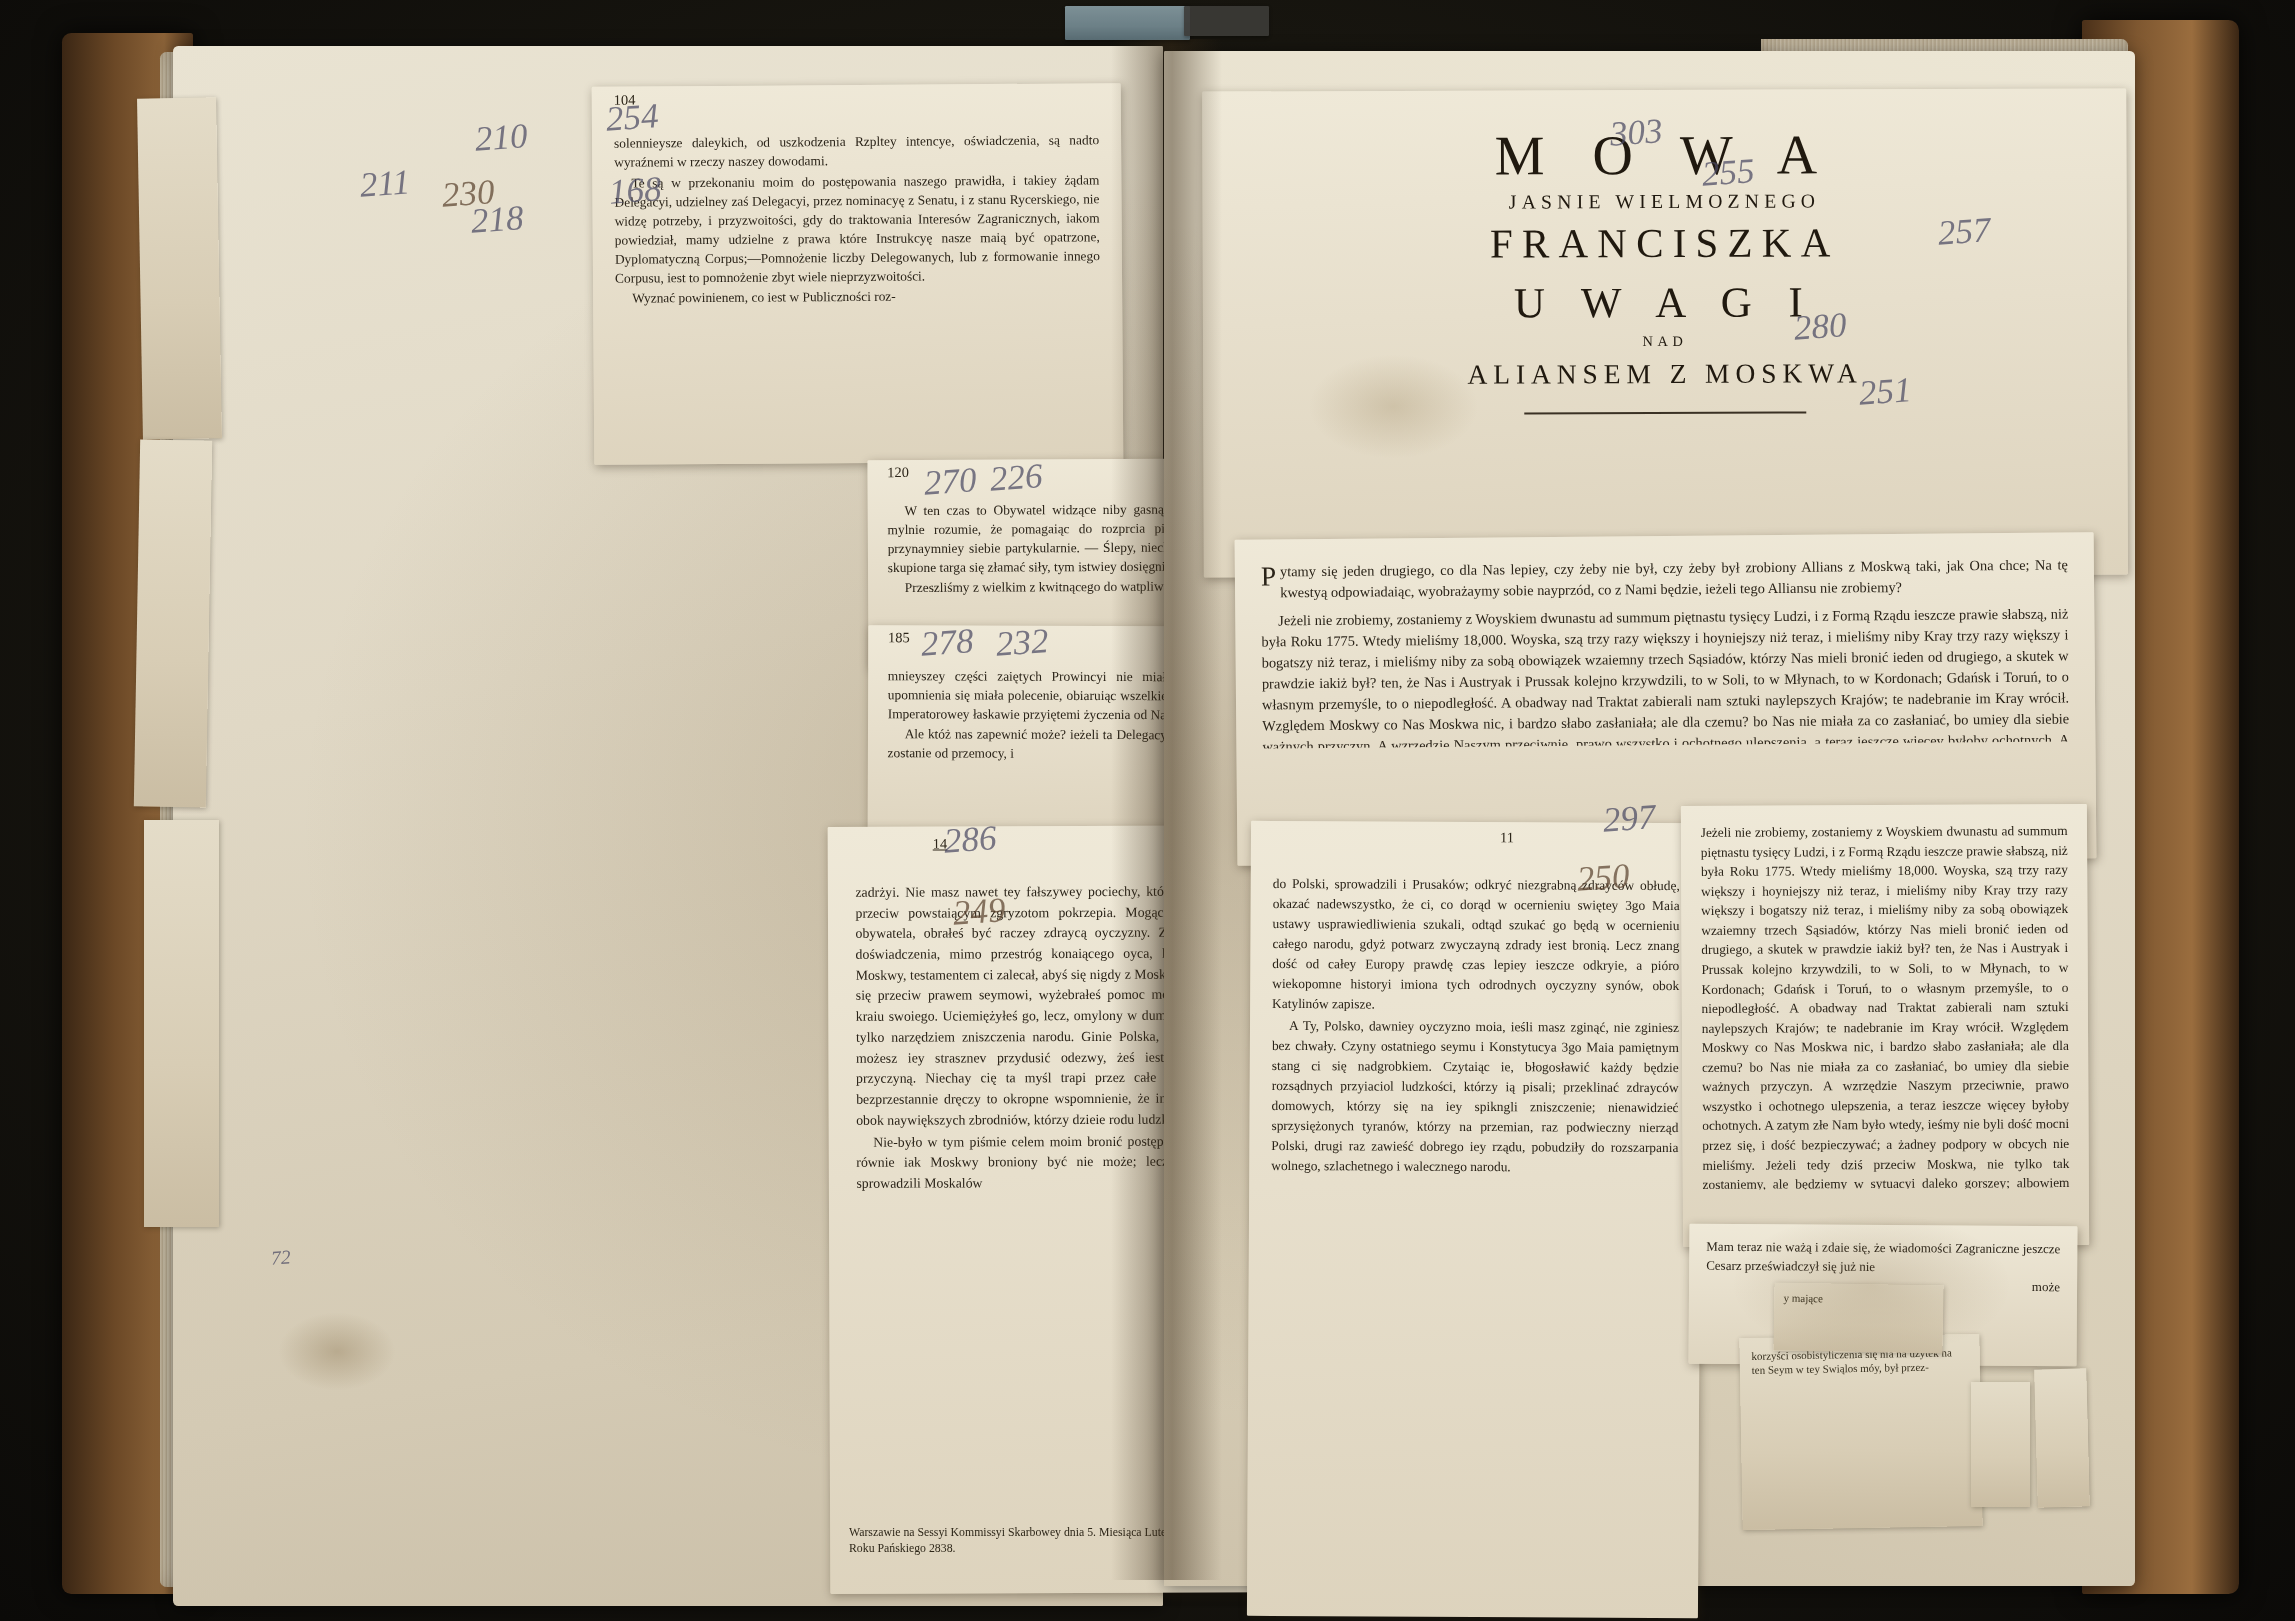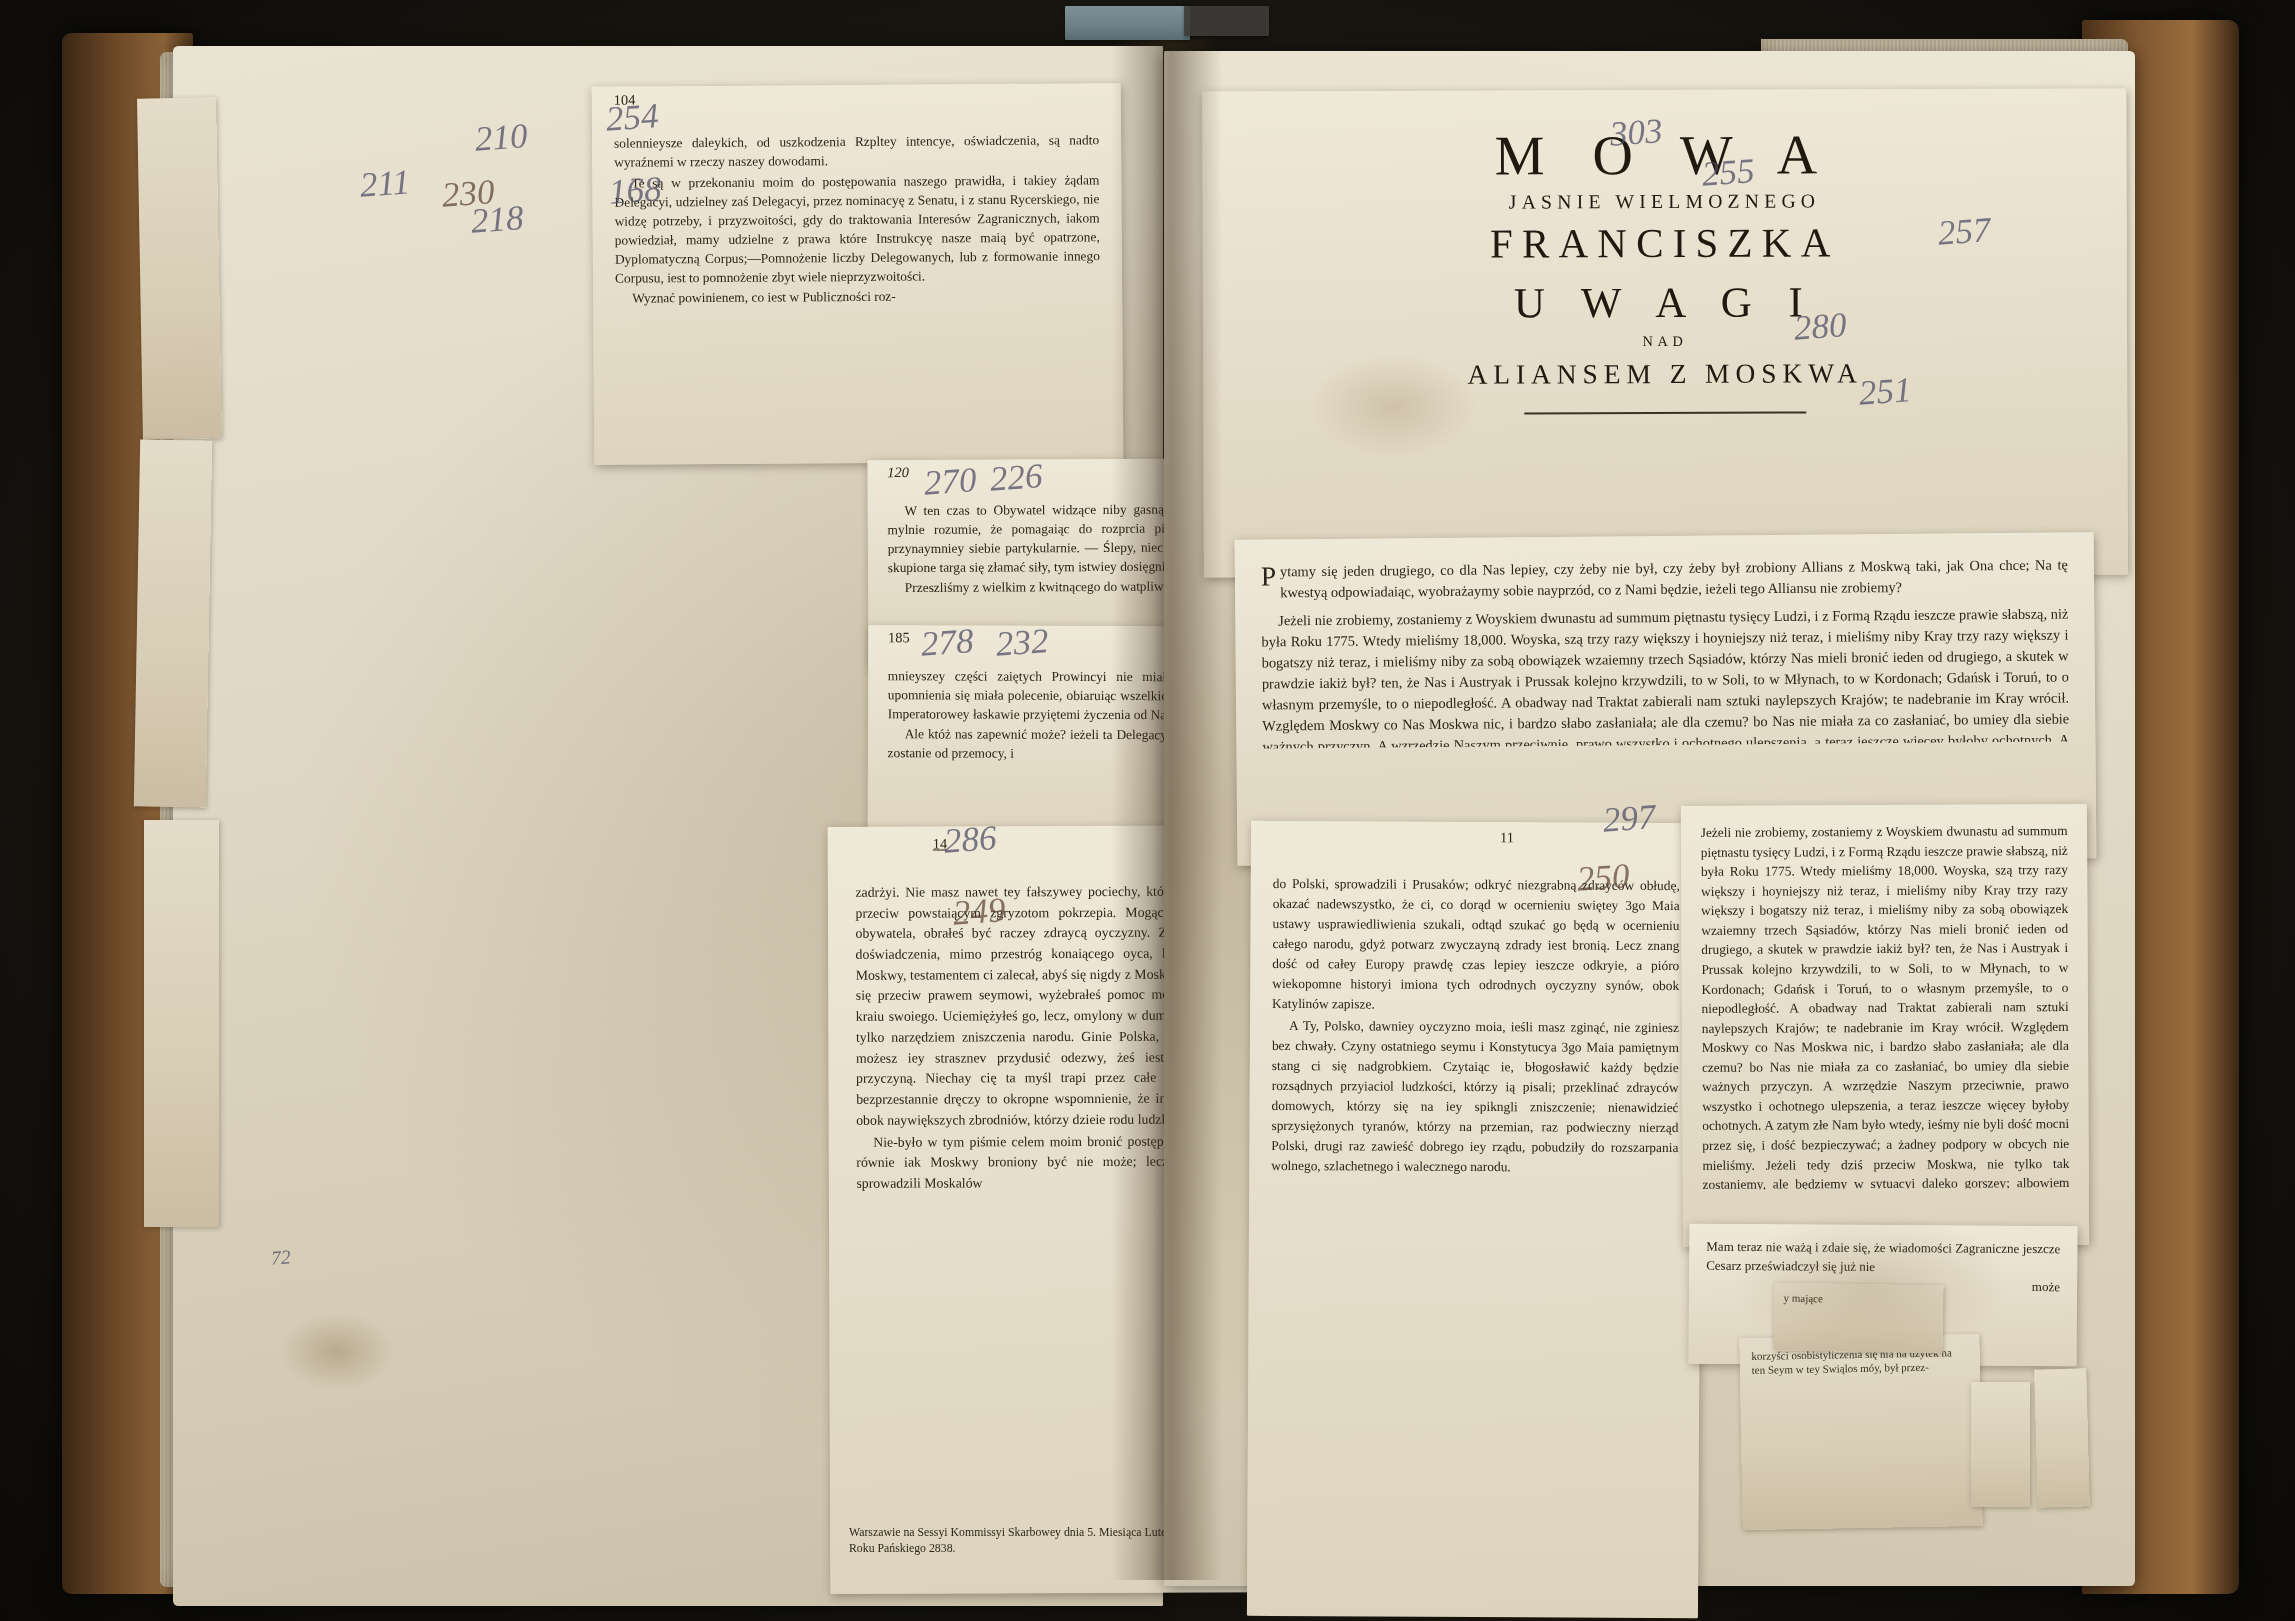--- a/index.html
+++ b/index.html
@@ -194,21 +194,21 @@
       <div class="slip rough" style="left:420px; top:39px; width:485px; height:341px; transform:rotate(-0.4deg); padding:18.4px 22px;">
         <div class="printnum" style="left:22px; top:5.2px;">104</div>
         <div class="col" style="margin-top:29px;">
           <p class="noind">solennieysze daleykich, od uszkodzenia Rzpltey intencye, oświadczenia, są nadto wyraźnemi w rzeczy naszey dowodami.</p>
           <p>Te są w przekonaniu moim do postępowania naszego prawidła, i takiey żądam Delegacyi, udzielney zaś Delegacyi, przez nominacyę z Senatu, i z stanu Rycerskiego, nie widzę potrzeby, i przyzwoitości, gdy do traktowania Interesów Zagranicznych, iakom powiedział, mamy udzielne z prawa które Instrukcyę nasze maią być opatrzone, Dyplomatyczną Corpus;—Pomnożenie liczby Delegowanych, lub z formowanie innego Corpusu, iest to pomnożenie zbyt wiele nieprzyzwoitości.</p>
           <p>Wyznać powinienem, co iest w Publiczności roz-</p>
         </div>
       </div>
 
       <div class="slip rough" style="left:695px; top:413px; width:439px; height:174px; transform:rotate(-0.3deg); padding:17px 19.7px;">
-        <div class="printnum" style="left:19.7px; top:3.9px;font-style:italic;">120</div>
+        <div class="printnum" style="left:19.7px; top:3.9px;">120</div>
         <div class="col" style="margin-top:23.6px;">
           <p>W ten czas to Obywatel widzące niby gasnące szczęście swoie w ogule, mylnie rozumie, że pomagaiąc do rozprcia pierwszych zasad, ubespieczy przynaymniey siebie partykularnie. — Ślepy, niechce widzieć, że ta moc, która skupione targa się złamać siły, tym istwiey dosięgnie szczegułu.</p>
           <p>Przeszliśmy z wielkim z kwitnącego do watpliwego sta-</p>
         </div>
       </div>
 
       <div class="slip rough" style="left:695px; top:580px; width:439px; height:180px; transform:rotate(0.2deg); padding:17px 19.7px;">
         <div class="printnum" style="left:19.7px; top:3.9px;">185</div>
         <div class="col" style="margin-top:23.6px;">
           <p class="noind">mnieyszey części zaiętych Prowincyi nie miała władzy; owszem do ich upomnienia się miała polecenie, obiaruiąc wszelkie, iakie być mogą od Nayiaśn: Imperatorowey łaskawie przyiętemi życzenia od Narodu naszego związki.—</p>

